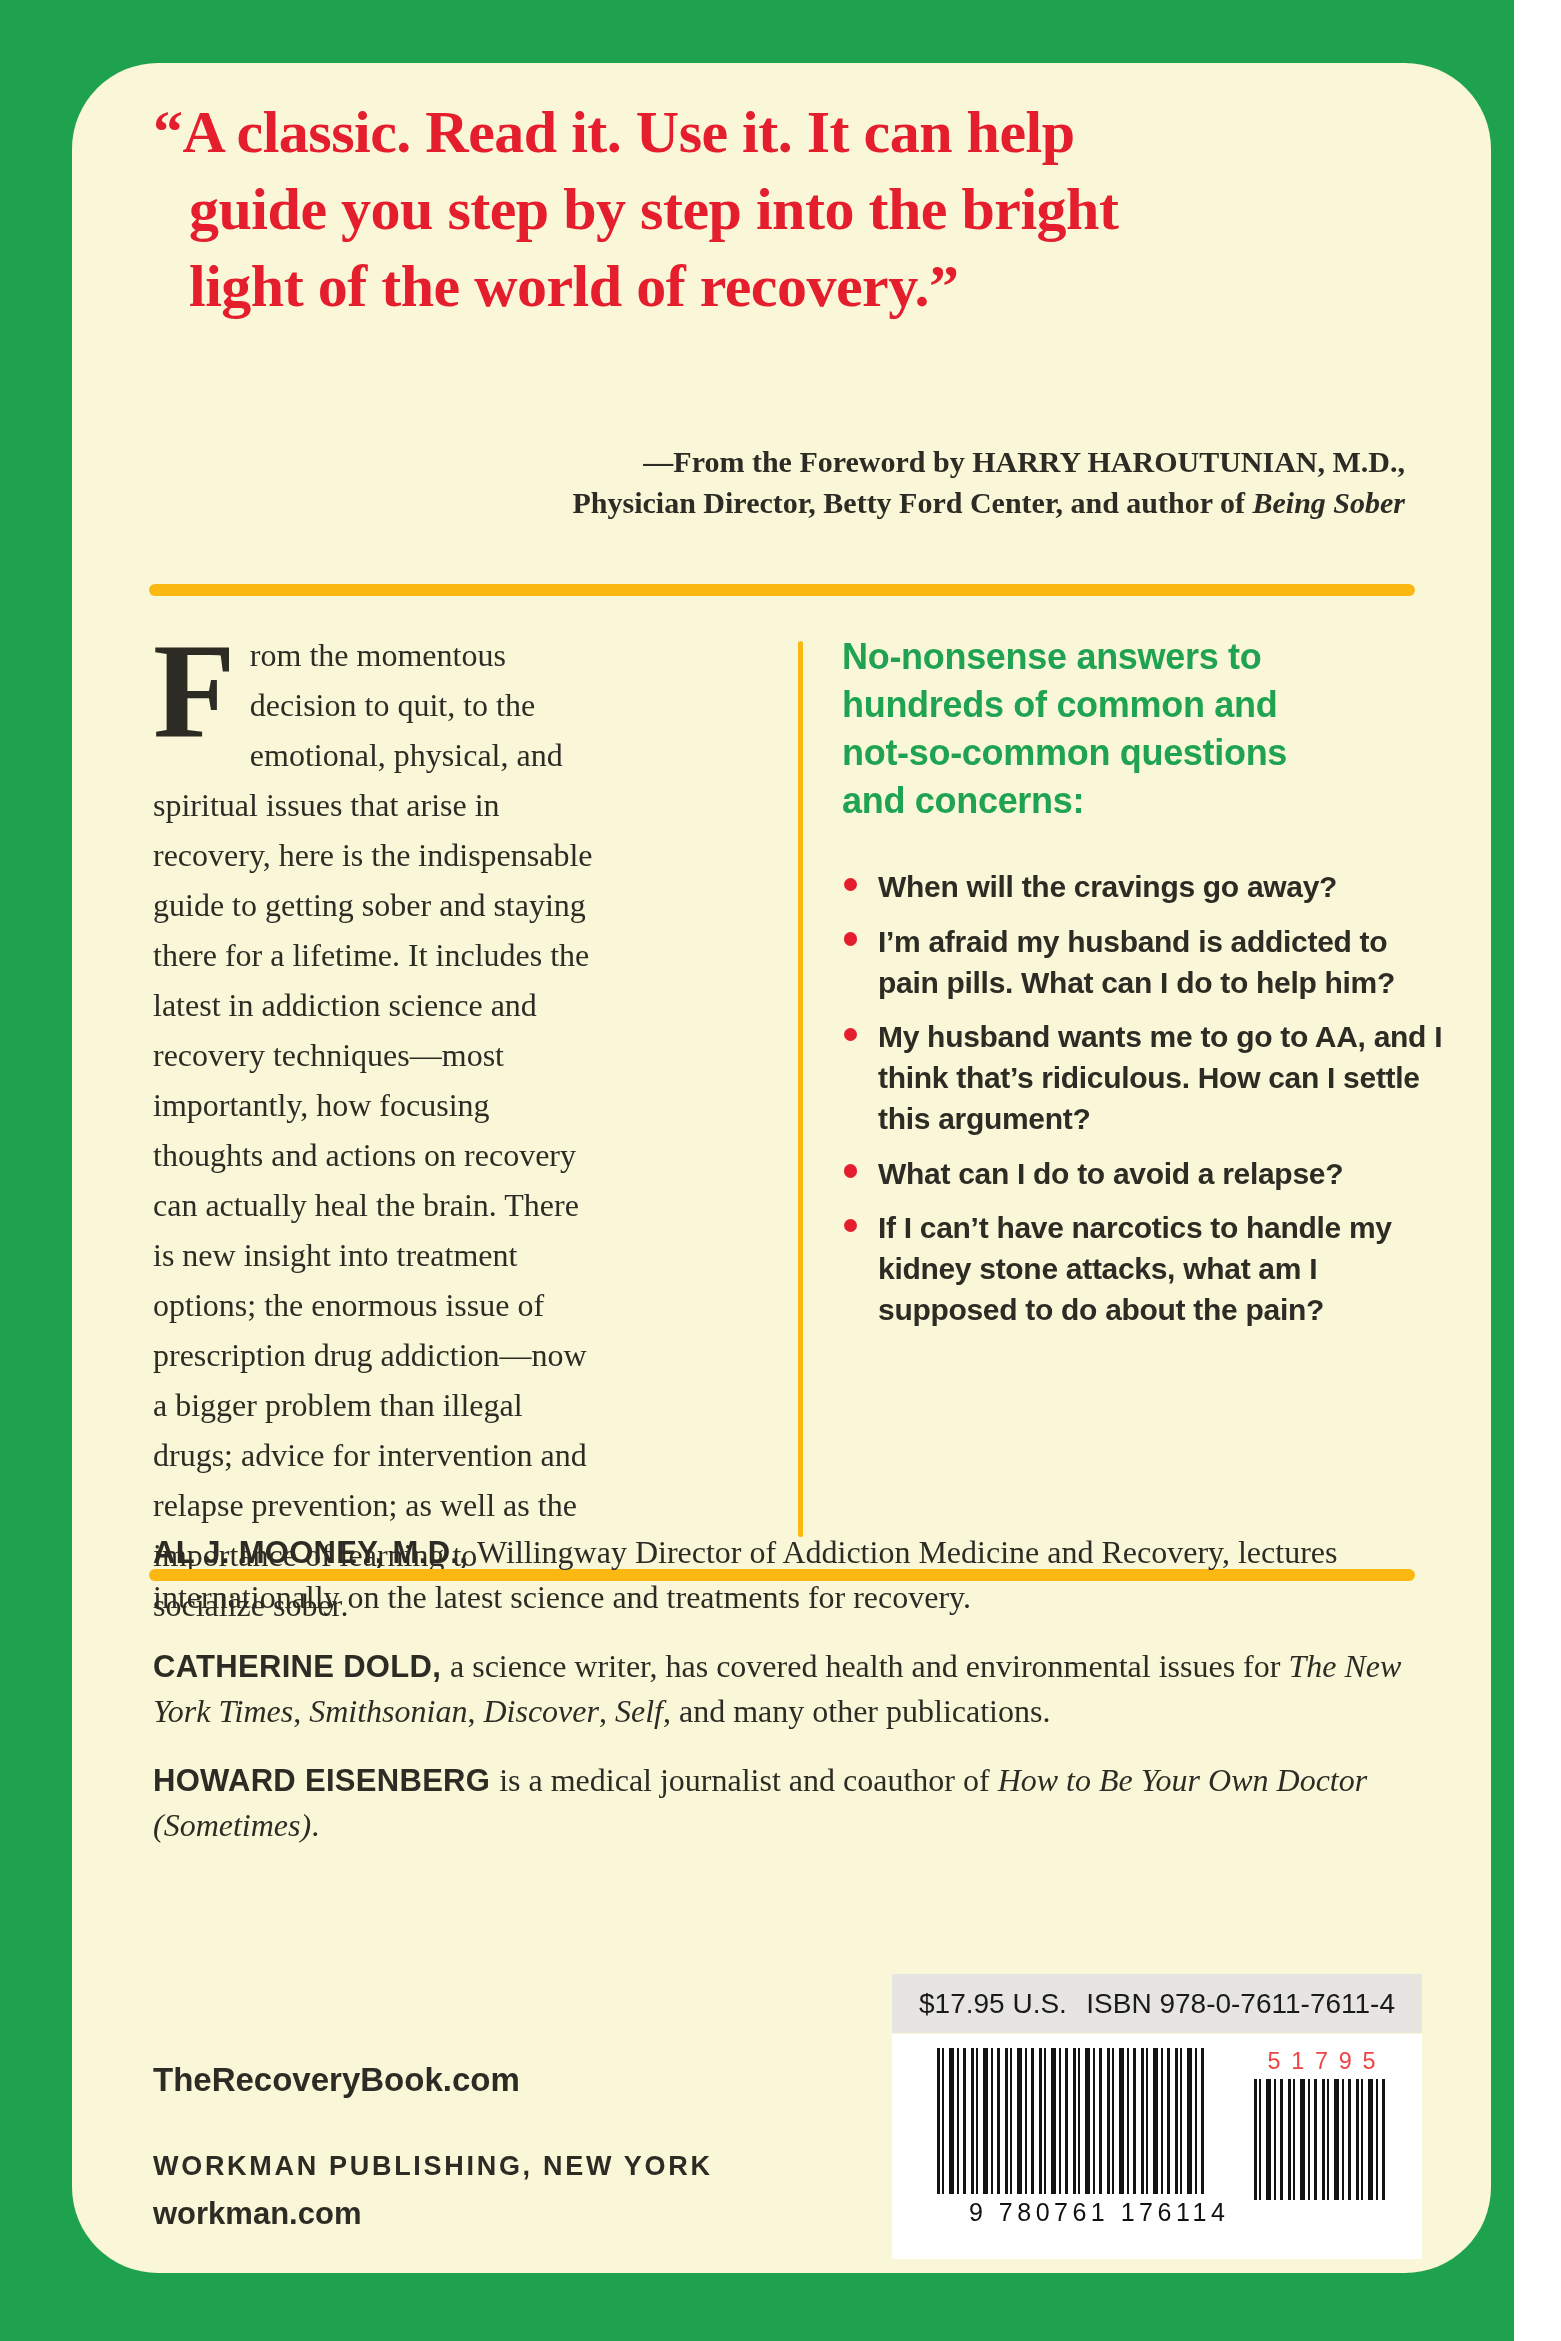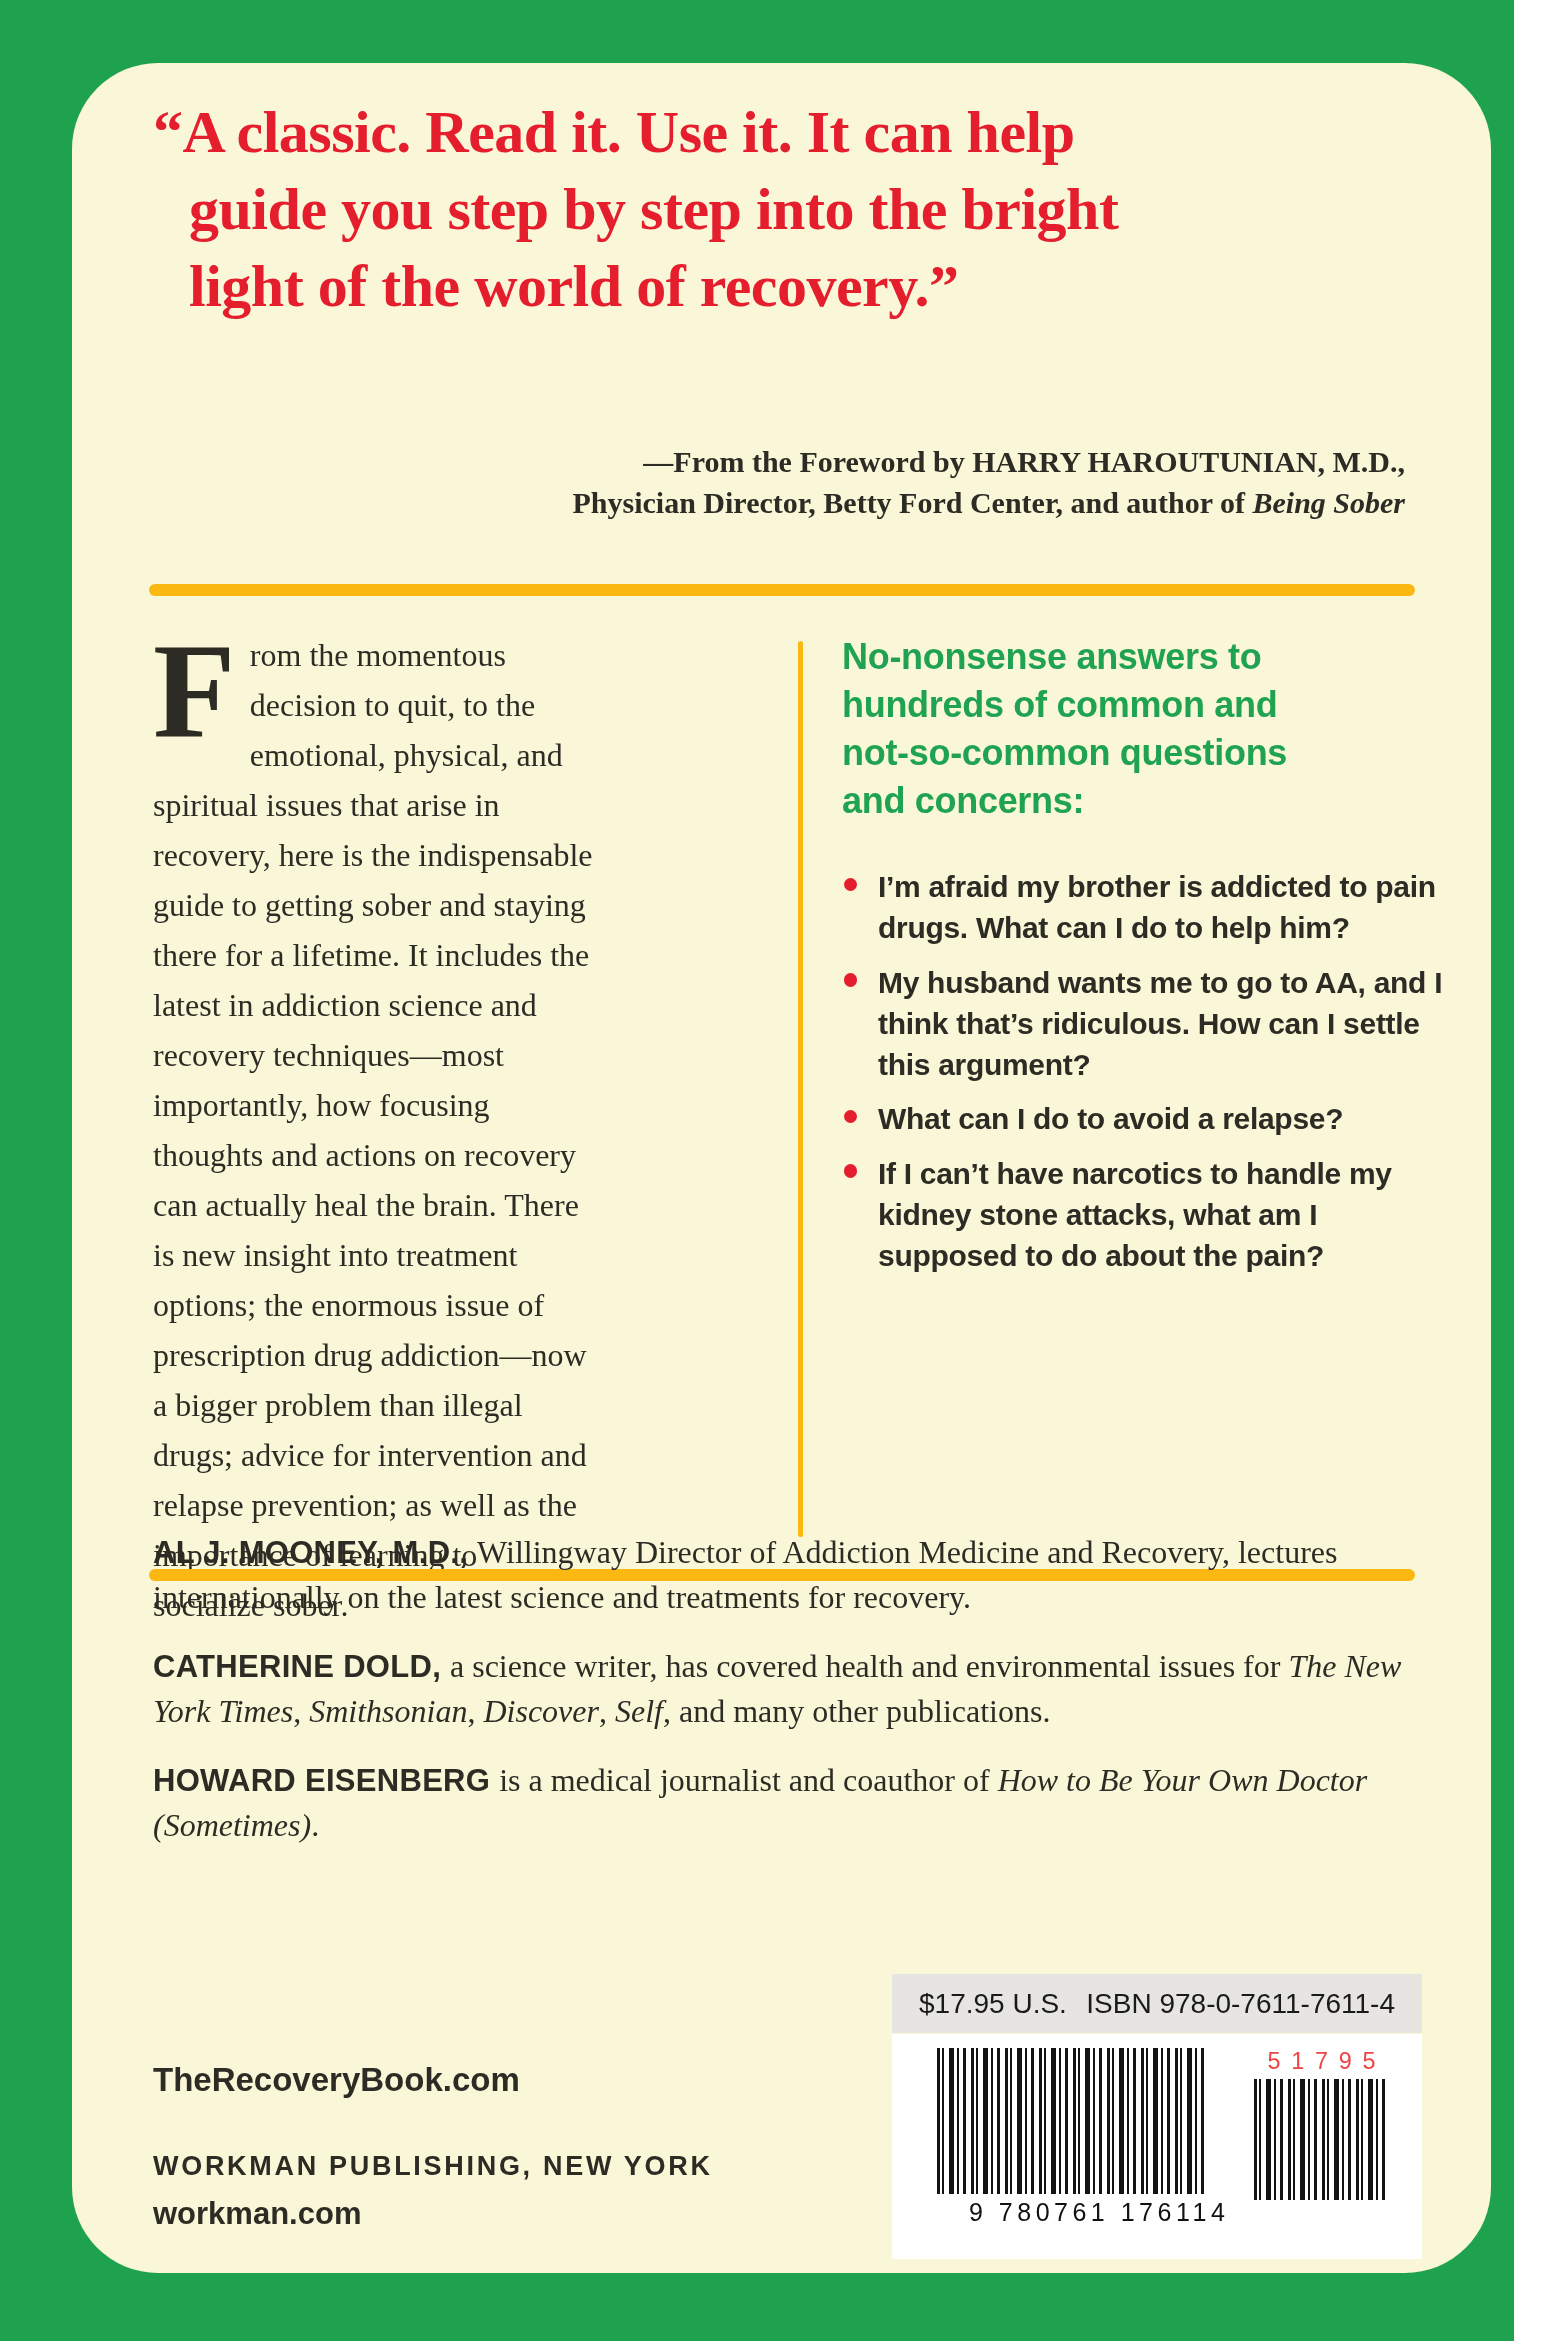--- a/index.html
+++ b/index.html
@@ -152,21 +152,22 @@
     </div>
 
     <div class="vdivider"></div>
 
     <div class="rightcol">
       <div class="qhead">No-nonsense answers to
 hundreds of common and
 not-so-common questions
 and concerns:</div>
       <ul class="qlist">
-          <li><span class="bullet"></span><span>I’m afraid my brother is addicted to pain drugs. What can I do to help him?</span></li>
+          <li><span class="bullet"></span><span>When will the cravings go away?</span></li>
+          <li><span class="bullet"></span><span>I’m afraid my husband is addicted to pain pills. What can I do to help him?</span></li>
           <li><span class="bullet"></span><span>My husband wants me to go to AA, and I think that’s ridiculous. How can I settle this argument?</span></li>
           <li><span class="bullet"></span><span>What can I do to avoid a relapse?</span></li>
           <li><span class="bullet"></span><span>If I can’t have narcotics to handle my kidney stone attacks, what am I supposed to do about the pain?</span></li>
         </ul>
     </div>
 
     <div class="rule rule2"></div>
 
     <div class="bios">
         <p class="bio"><span class="seg-name">AL J. MOONEY, M.D., </span><span>Willingway Director of Addiction Medicine and Recovery, lectures internationally on the latest science and treatments for recovery.</span></p>

